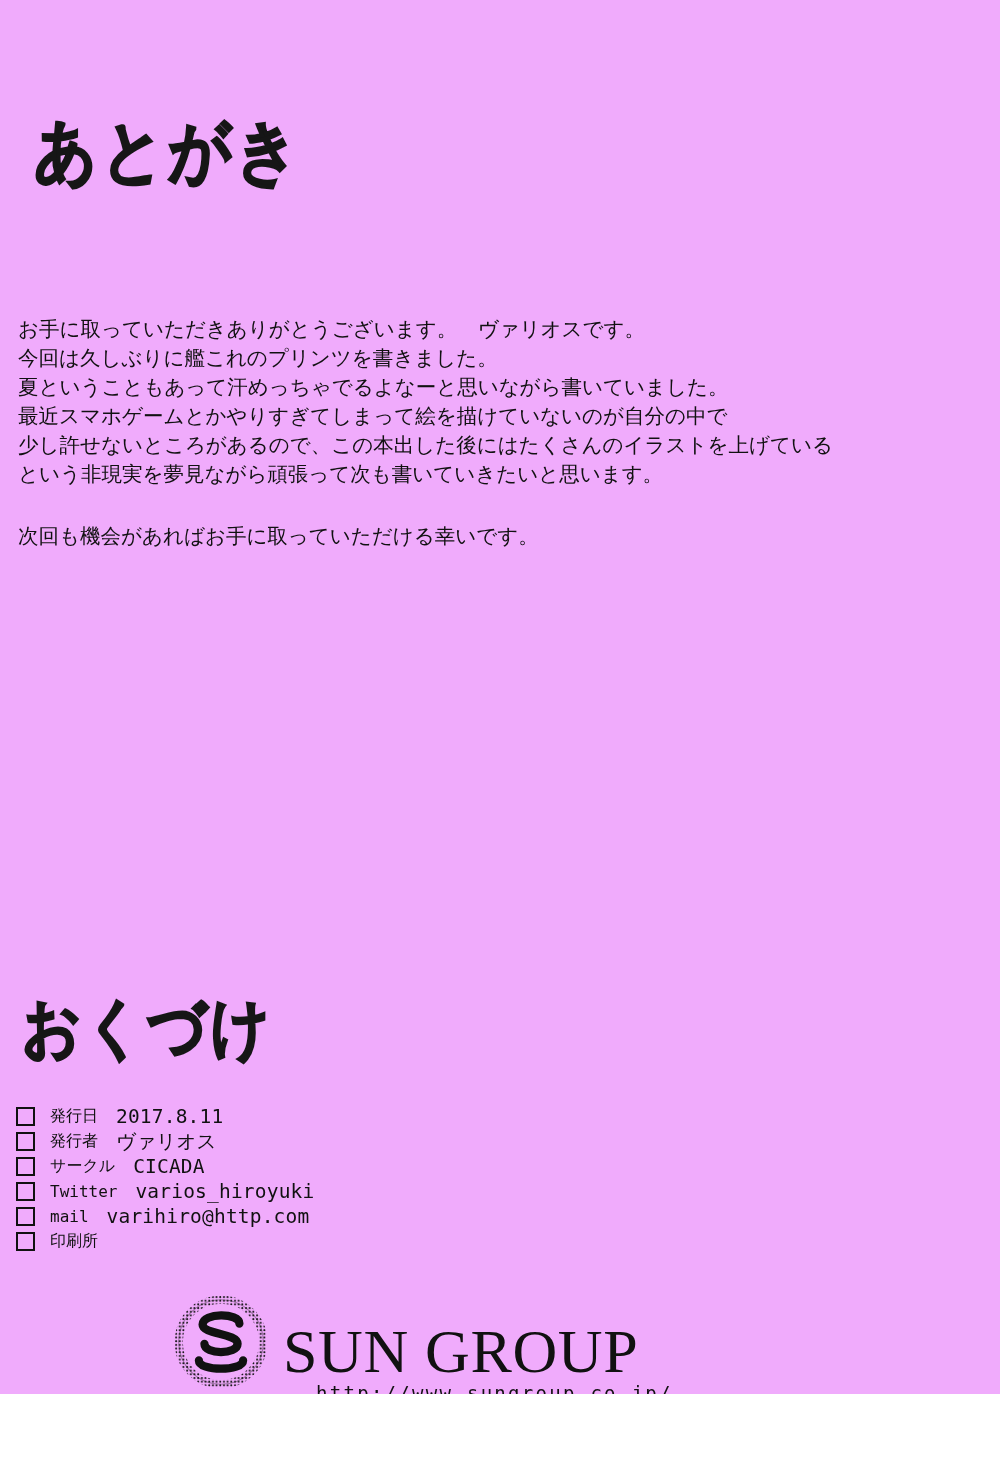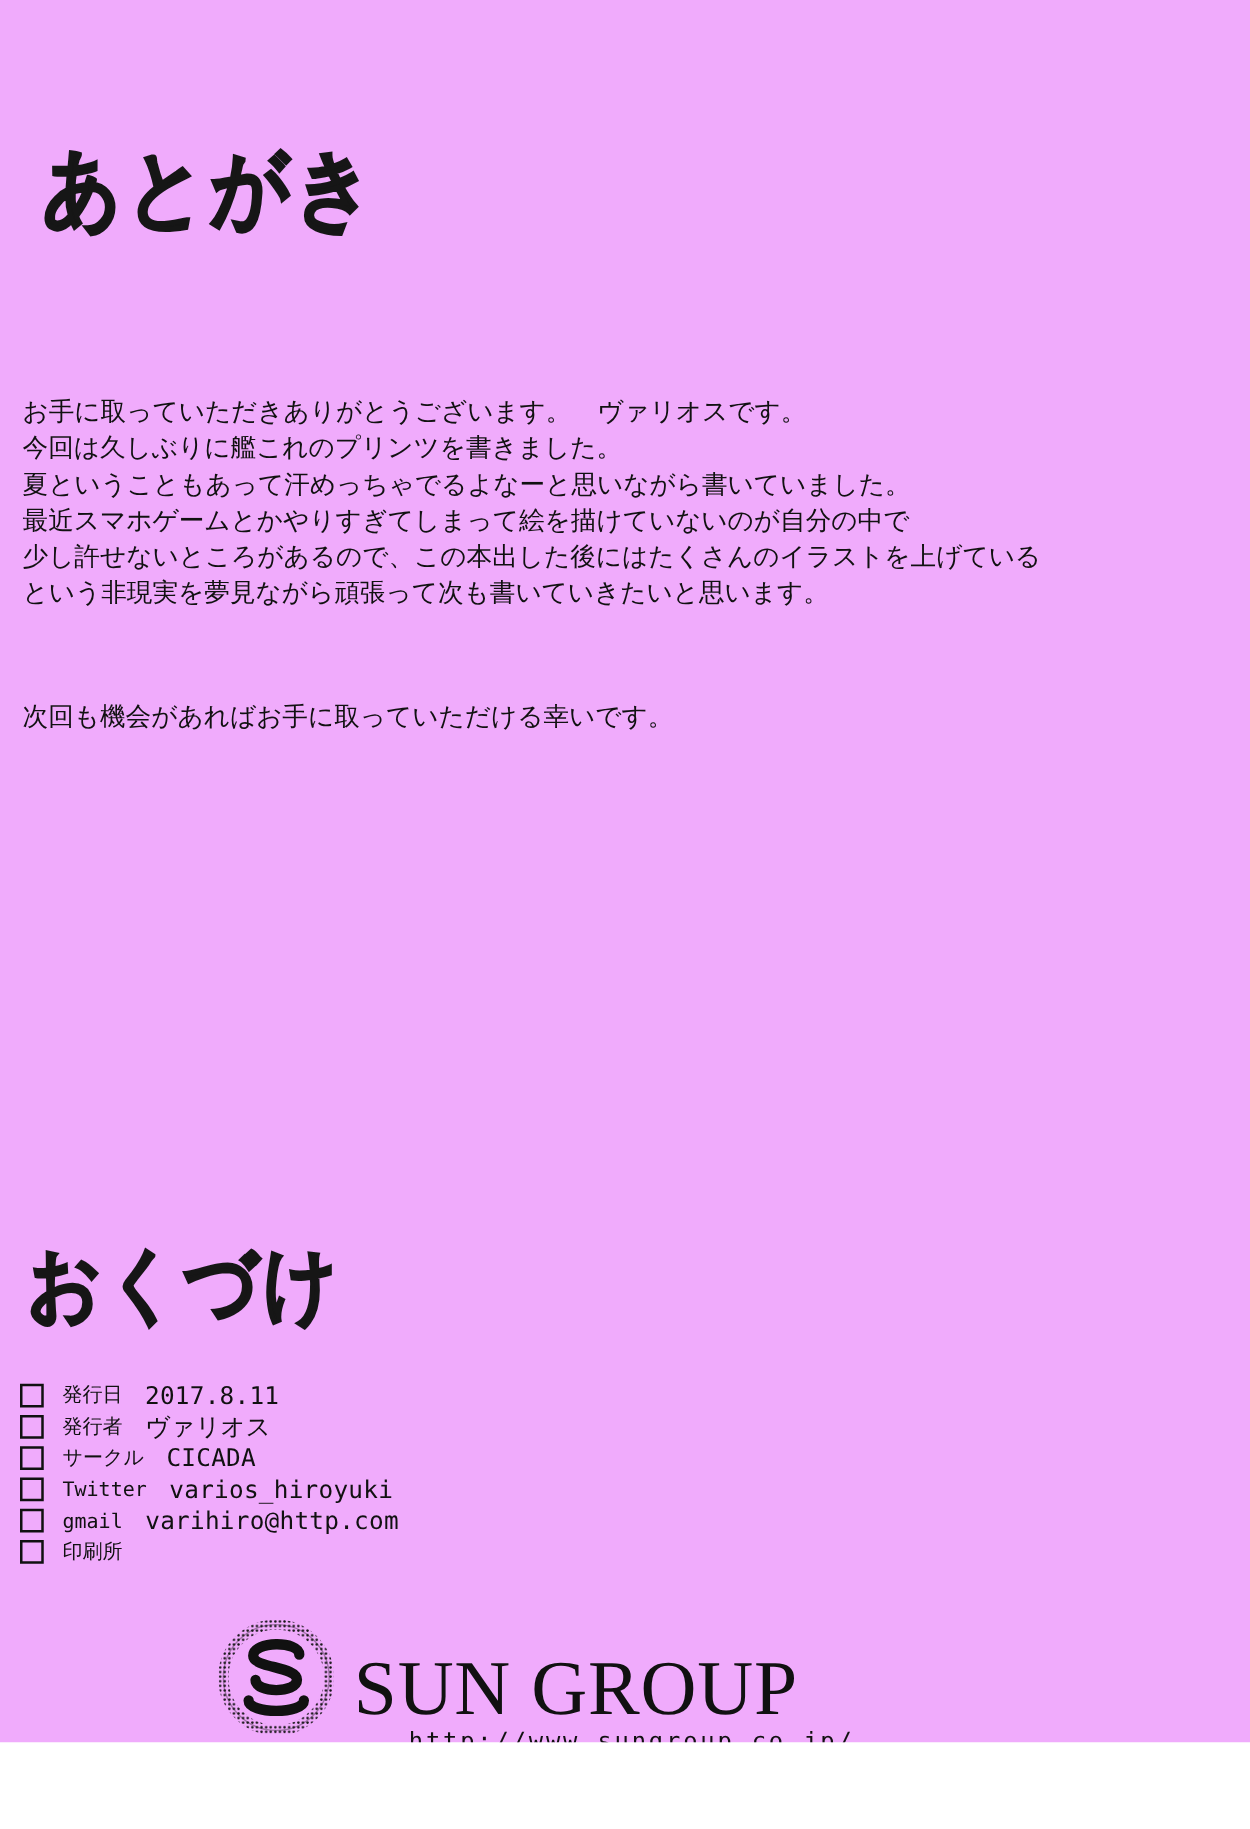--- a/index.html
+++ b/index.html
@@ -53,21 +53,20 @@
   }
   .afterword-tail {
     position: absolute;
     left: 18px;
     top: 522px;
     width: 940px;
     font-family: "DejaVu Sans", sans-serif;
     font-size: 20.5px;
     line-height: 29px;
     color: #111111;
-    margin-top: 37px;
   }
 
   
   .colophon-list {
     position: absolute;
     left: 16px;
     top: 1104px;
     width: 700px;
   }
   .colophon-row {
@@ -121,21 +120,21 @@
   .logo-text {
     font-family: "Liberation Serif", serif;
     font-size: 62px;
     letter-spacing: 0.01em;
     color: #111111;
     line-height: 1;
     padding-bottom: 6px;
   }
   .logo-url {
     position: absolute;
-    left: 327px;
+    left: 316px;
     top: 1382px;
     font-family: "DejaVu Sans Mono", monospace;
     font-size: 19px;
     letter-spacing: 0.12em;
     color: #111111;
     text-align: center;
   }
 </style>
 </head>
 <body>
@@ -176,21 +175,21 @@
     </div>
 
     <div class="colophon-row">
       <span class="bullet-box"></span>
       <span class="col-label mono">Twitter</span>
       <span class="col-value">varios_hiroyuki</span>
     </div>
 
     <div class="colophon-row">
       <span class="bullet-box"></span>
-      <span class="col-label mono">gmail</span>
+      <span class="col-label mono">mail</span>
       <span class="col-value">varihiro@http.com</span>
     </div>
 
     <div class="colophon-row">
       <span class="bullet-box"></span>
       <span class="col-label">印刷所</span>
       <span class="col-value"></span>
     </div>
 
   </div>

